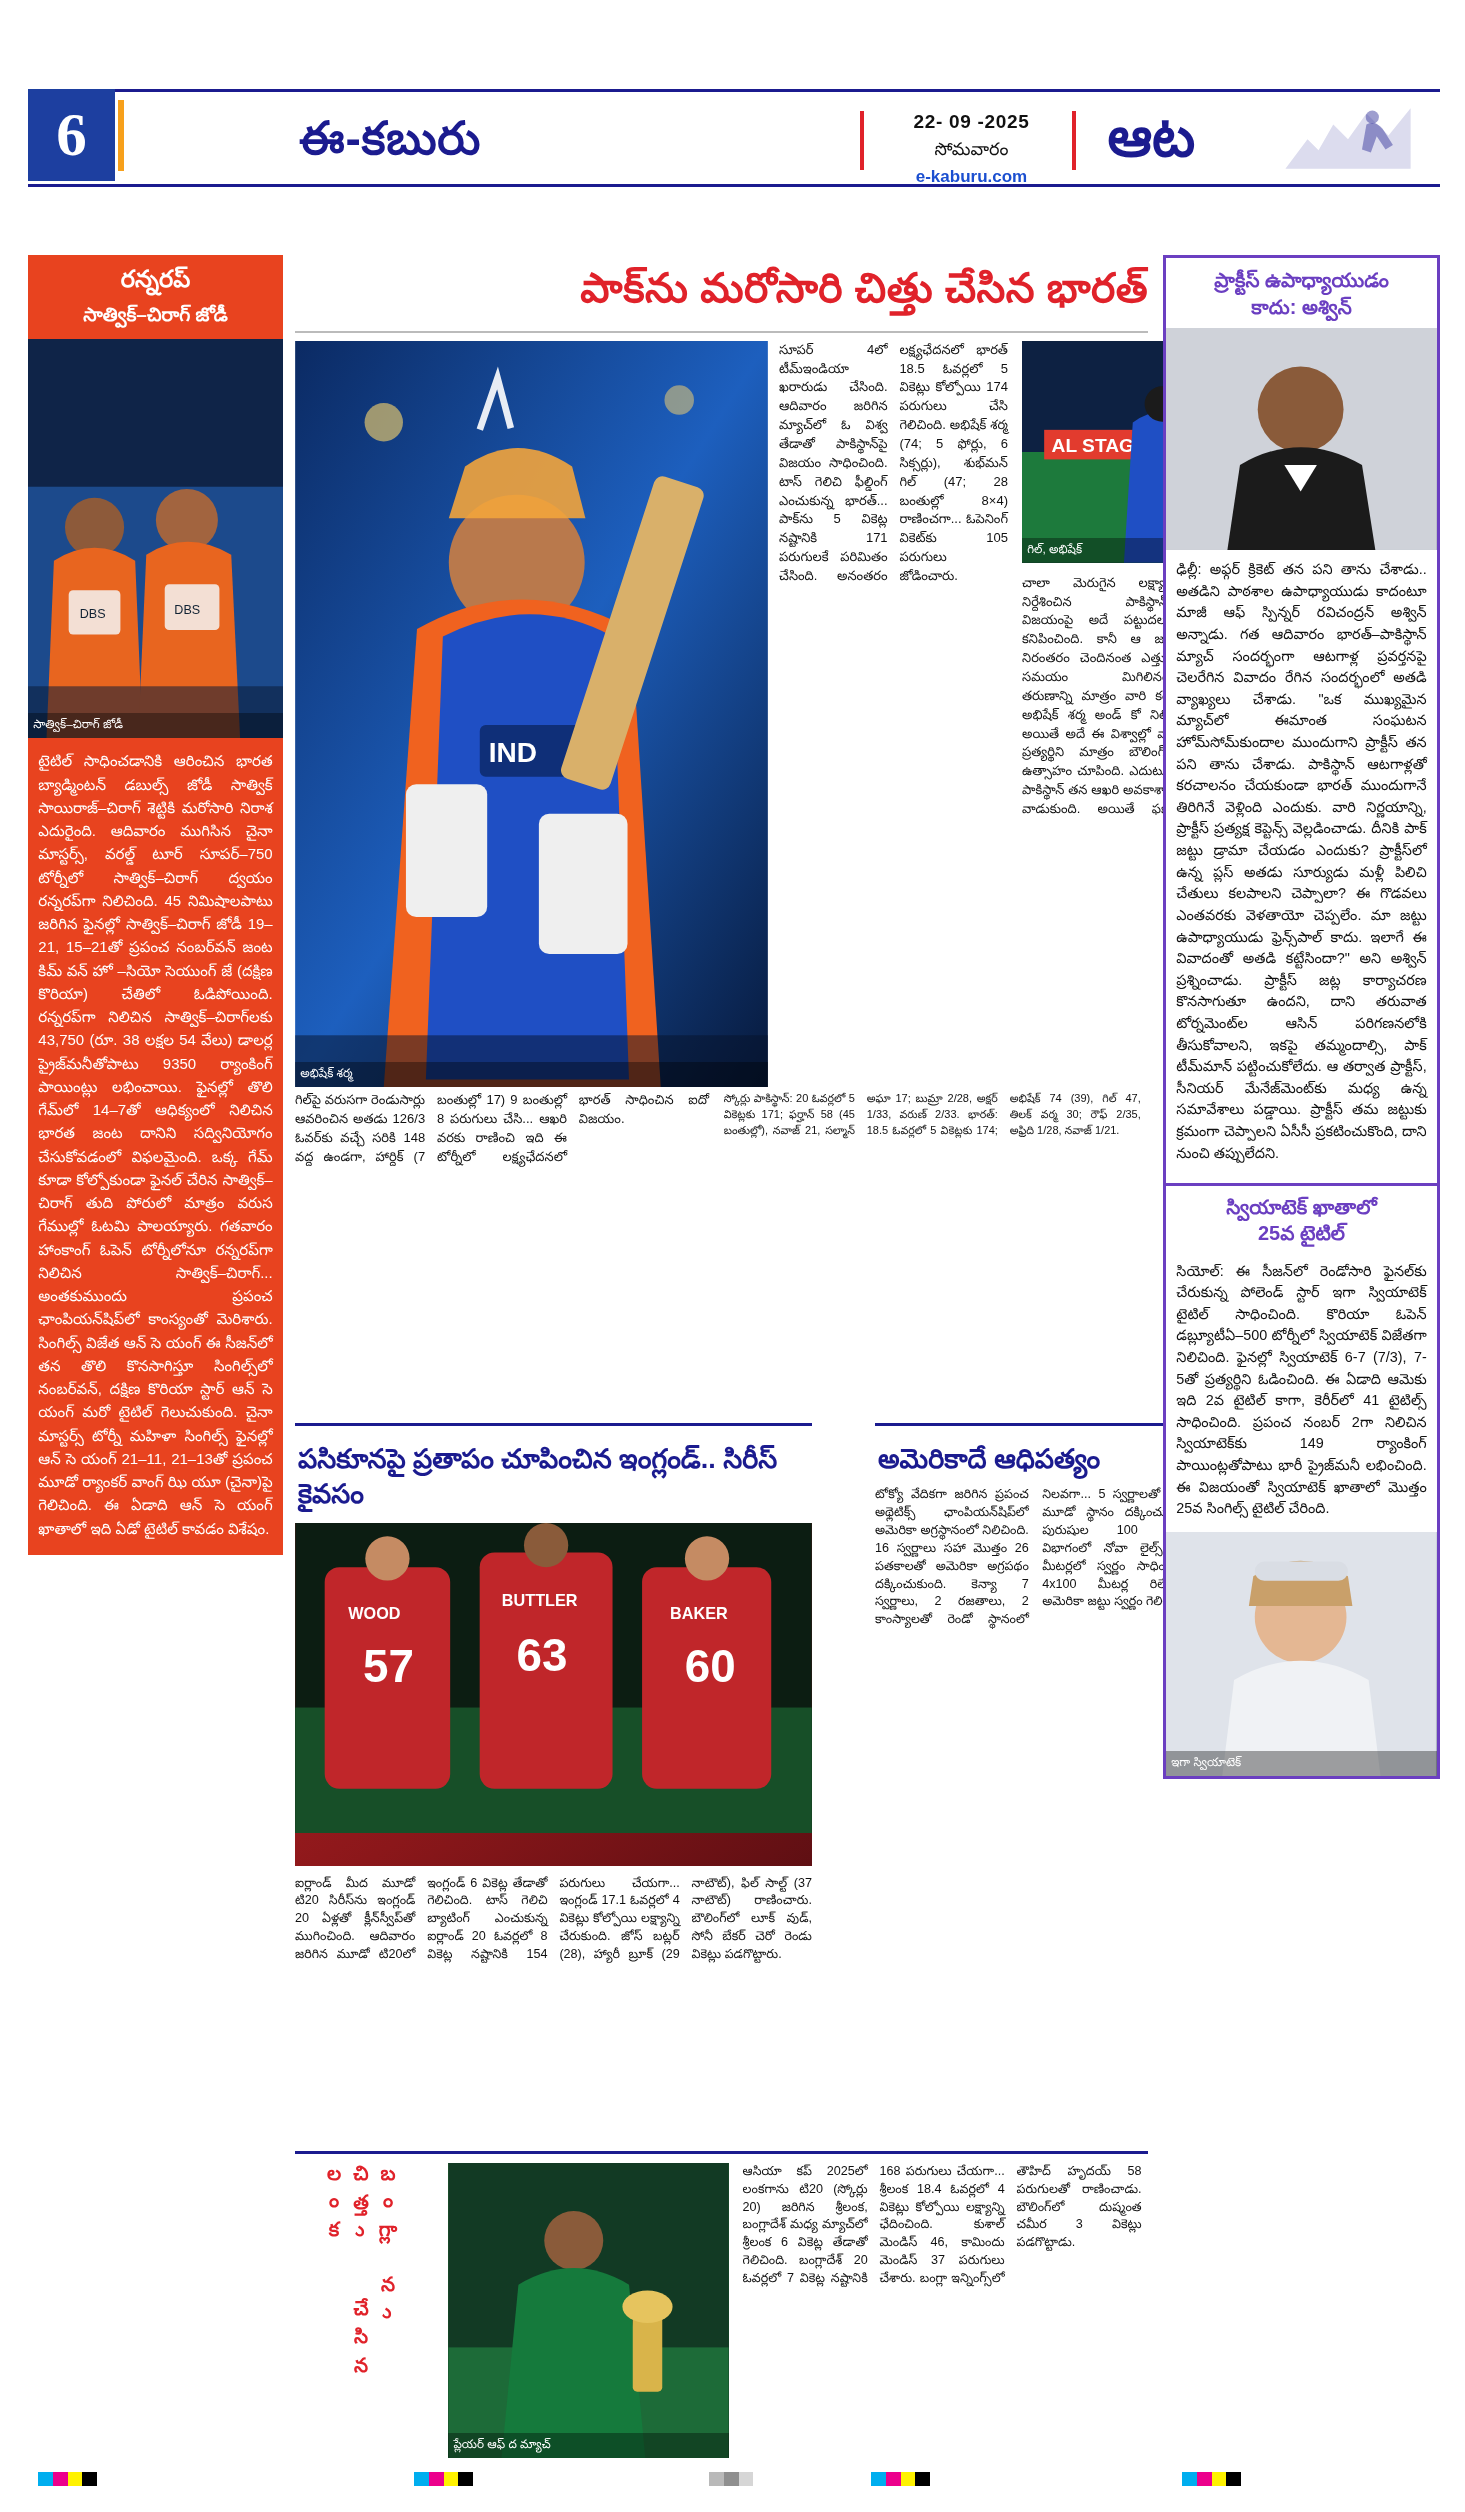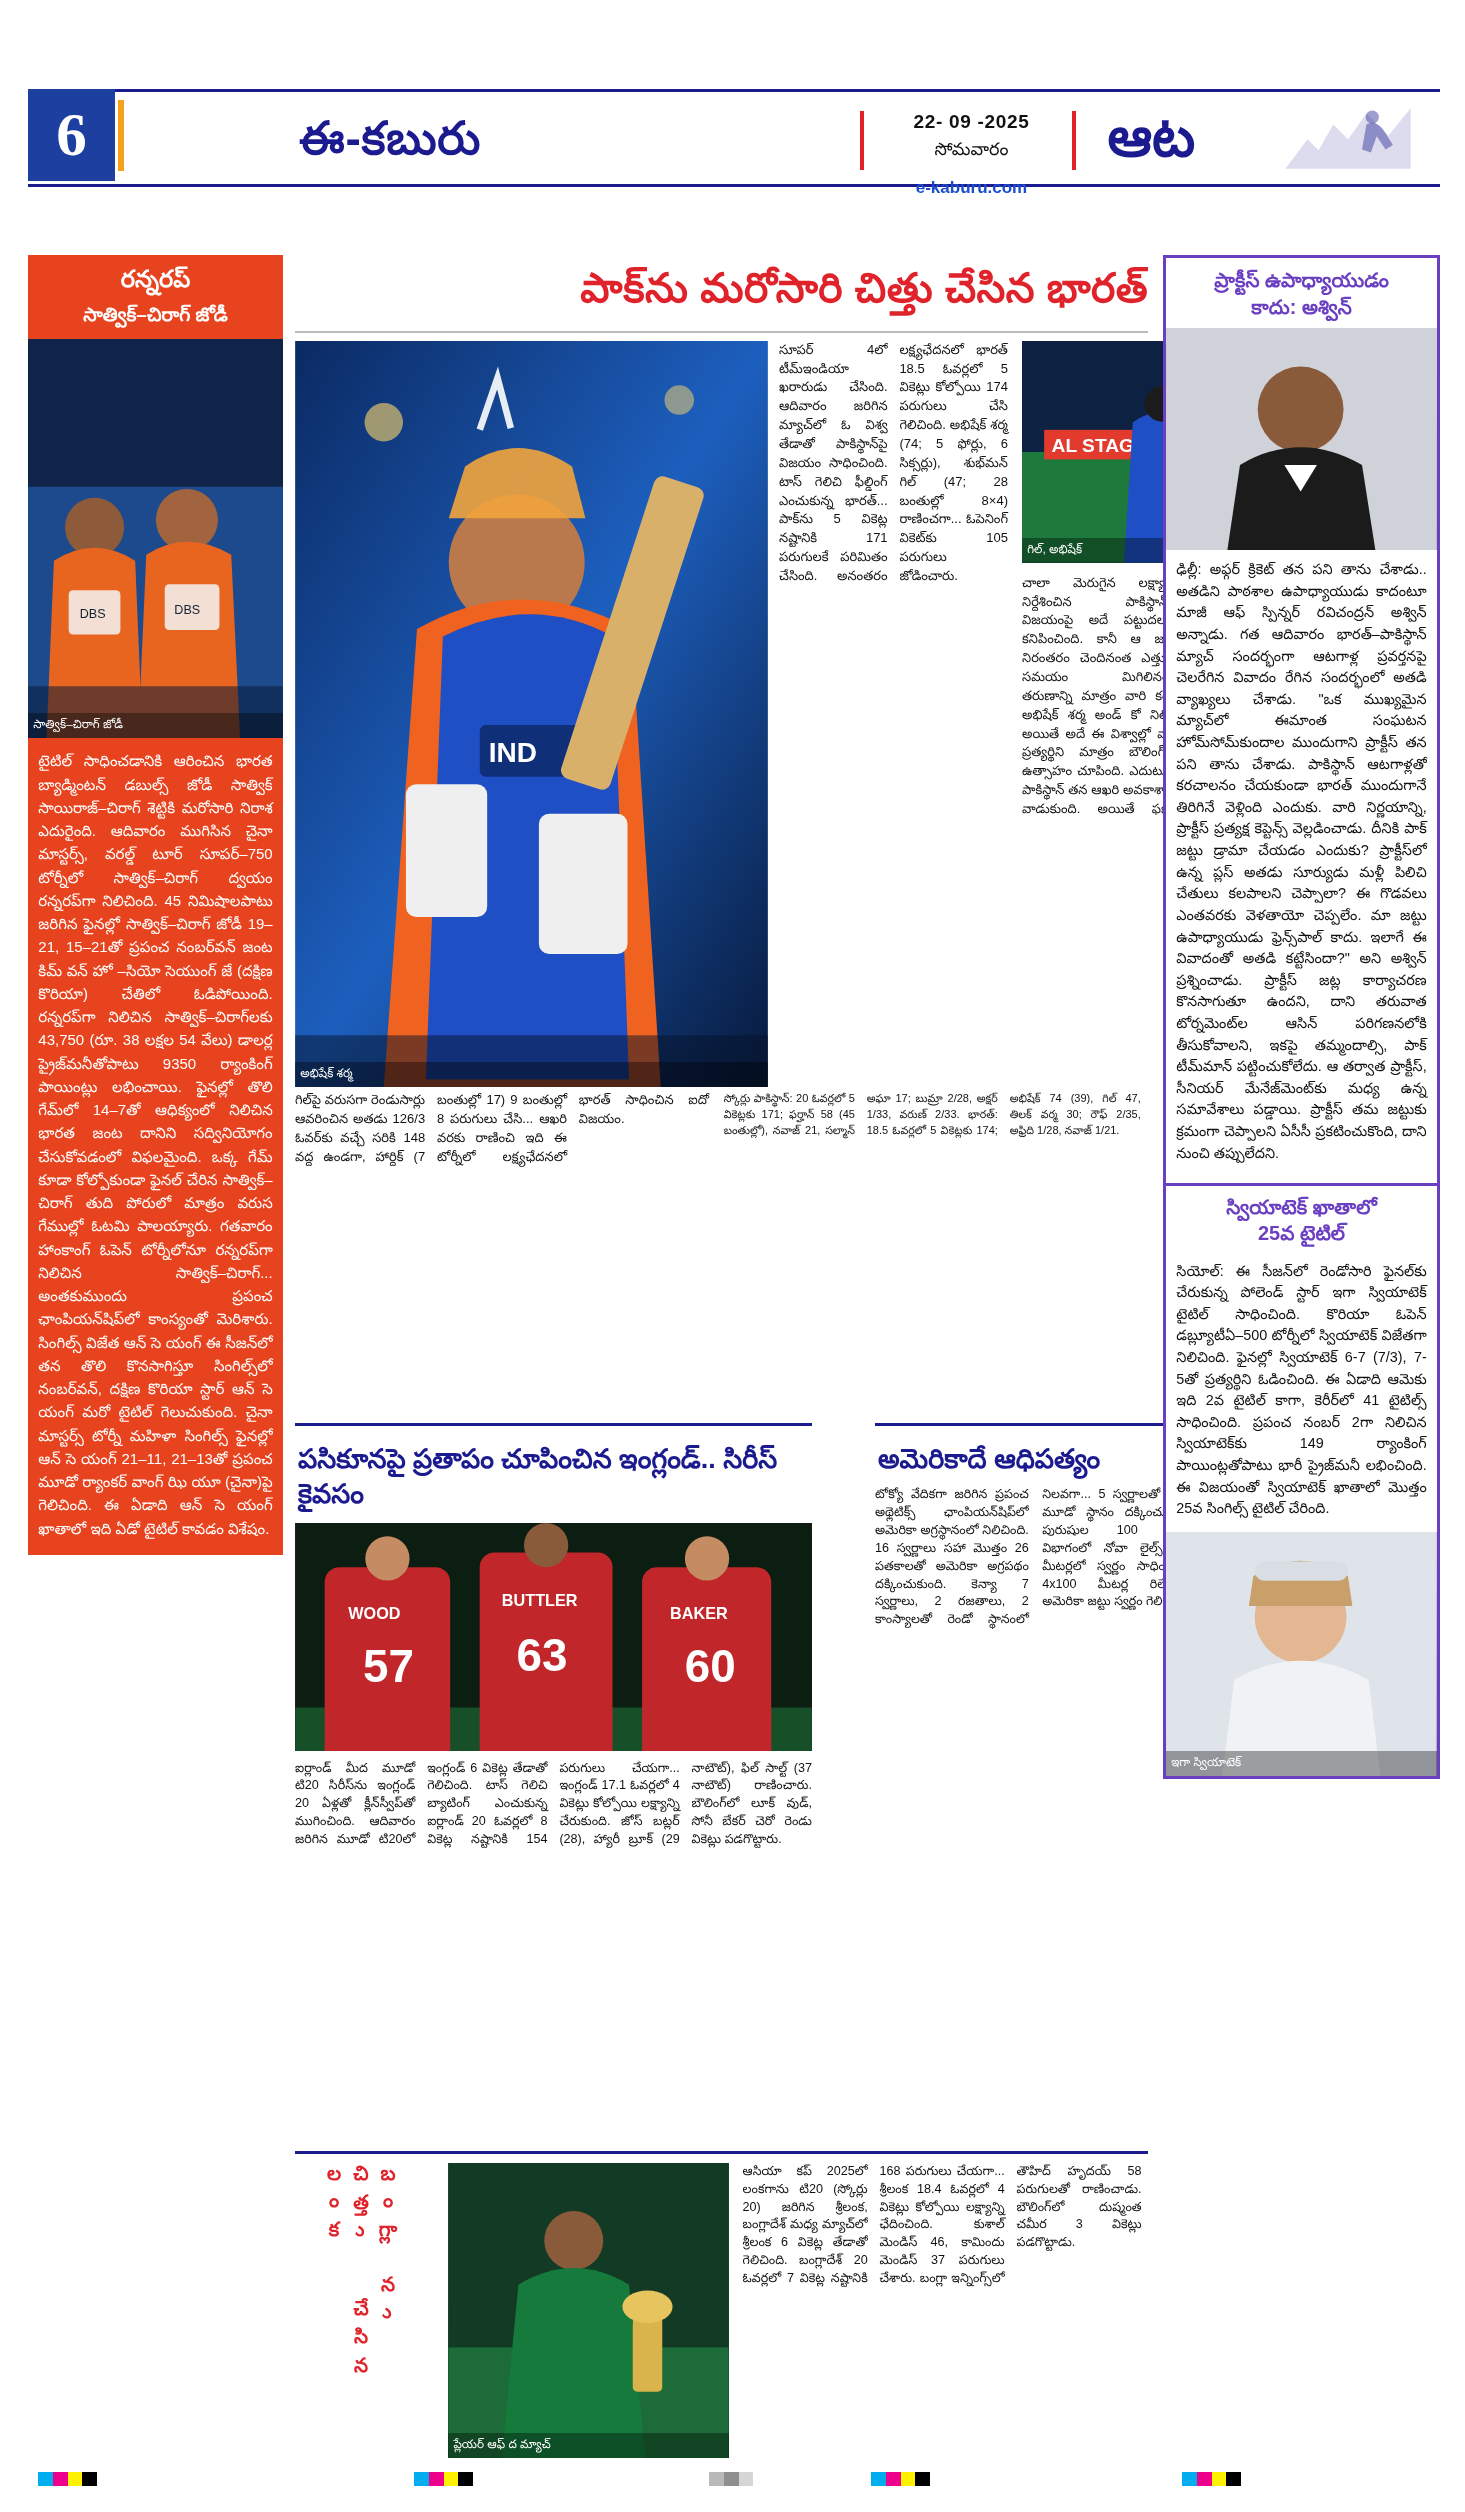--- a/index.html
+++ b/index.html
@@ -7,21 +7,21 @@
   .page{position:relative;width:1466px;height:2512px;background:#ffffff;overflow:hidden;}
 
   
   .masthead{position:absolute;left:28px;top:89px;width:1412px;height:92px;border-top:3.7px solid #1b1b8f;border-bottom:3.7px solid #1b1b8f;background:#fff;}
   .pageno{position:absolute;left:28px;top:89px;width:87px;height:92px;background:#1d3fa0;color:#fff;font-size:61px;font-weight:bold;display:flex;align-items:center;justify-content:center;font-family:"Liberation Serif",serif;}
   .pageno-bar{position:absolute;left:118px;top:100px;width:5.9px;height:71px;background:#f7a01b;}
   .ekaburu{position:absolute;left:299px;top:111px;font-size:46px;font-weight:bold;color:#1b1b8f;letter-spacing:0.7px;}
   .date-block{position:absolute;left:879px;top:107px;width:185px;text-align:center;line-height:1.55;}
   .date-block .d1{font-size:19px;color:#111;font-weight:bold;letter-spacing:0.7px;}
   .date-block .d2{font-size:17.7px;color:#111;}
-  .date-block .d3{font-size:17px;color:#1b4fd0;font-weight:bold;margin-top:11px;}
+  .date-block .d3{font-size:17px;color:#1b4fd0;font-weight:bold;}
   .date-rule-l{position:absolute;left:860px;top:111px;width:4.4px;height:59px;background:#e0222a;}
   .date-rule-r{position:absolute;left:1072px;top:111px;width:4.4px;height:59px;background:#e0222a;}
   .aata{position:absolute;left:1100px;top:95px;width:318px;height:81px;}
   .aata .word{position:absolute;left:7.4px;top:10.3px;font-size:56px;font-weight:bold;color:#1b1b8f;font-family:"Liberation Serif",serif;}
   .aata .silhouette{position:absolute;right:0;top:0;width:140px;height:81px;opacity:.85;}
 
   
   .col-left{position:absolute;left:28px;top:255px;width:255px;}
   .left-head{background:#e8431f;color:#fff;text-align:center;padding:10.3px 4.4px 8.9px;}
   .left-head .l1{font-size:24px;font-weight:bold;}
@@ -173,21 +173,21 @@
 
     <div style="display:flex;gap:14.8px;margin-top:4.4px;">
       <div style="width:414px;font-size:13px;line-height:1.45;text-align:justify;column-count:3;column-gap:11.8px;">గిల్‌పై వరుసగా రెండుసార్లు ఆవరించిన అతడు 126/3 ఓవర్‌కు వచ్చే సరికి 148 వద్ద ఉండగా, హార్దిక్‌ (7 బంతుల్లో 17) 9 బంతుల్లో 8 పరుగులు చేసి... ఆఖరి వరకు రాణించి ఇది ఈ టోర్నీలో లక్ష్యఛేదనలో భారత్‌ సాధించిన ఐదో విజయం.</div>
       <div style="width:417px;font-size:11px;line-height:1.45;text-align:justify;column-count:3;column-gap:11.8px;">స్కోర్లు పాకిస్థాన్‌: 20 ఓవర్లలో 5 వికెట్లకు 171; ఫర్హాన్‌ 58 (45 బంతుల్లో), నవాజ్‌ 21, సల్మాన్‌ అఘా 17; బుమ్రా 2/28, అక్షర్‌ 1/33, వరుణ్‌ 2/33. భారత్‌: 18.5 ఓవర్లలో 5 వికెట్లకు 174; అభిషేక్‌ 74 (39), గిల్‌ 47, తిలక్‌ వర్మ 30; రౌఫ్‌ 2/35, అఫ్రిది 1/28, నవాజ్‌ 1/21.</div>
     </div>
   </div>
 
   <div class="mid-left">
     <div class="hr-thick"></div>
     <div class="sec-head">పసికూనపై ప్రతాపం చూపించిన ఇంగ్లండ్‌.. సిరీస్‌ కైవసం</div>
-    <div class="ph grad-c" style="width:517px;height:228px;margin-top:4.4px;">
+    <div class="ph grad-c" style="width:517px;height:343px;margin-top:4.4px;">
       <svg viewBox="0 0 700 420" width="517" height="310">
         <rect width="700" height="420" fill="#0c1d12"></rect>
         <rect y="250" width="700" height="170" fill="#174f28"></rect>
         <rect x="40" y="60" width="170" height="300" rx="20" fill="#c0262a"></rect>
         <rect x="250" y="40" width="180" height="320" rx="20" fill="#c0262a"></rect>
         <rect x="470" y="60" width="175" height="300" rx="20" fill="#c0262a"></rect>
         <circle cx="125" cy="48" r="30" fill="#c58b63"></circle>
         <circle cx="340" cy="30" r="30" fill="#8a5b3a"></circle>
         <circle cx="558" cy="48" r="30" fill="#c58b63"></circle>
         <text x="72" y="130" font-size="22" fill="#ffffff" font-family="Liberation Sans" font-weight="bold">WOOD</text>

